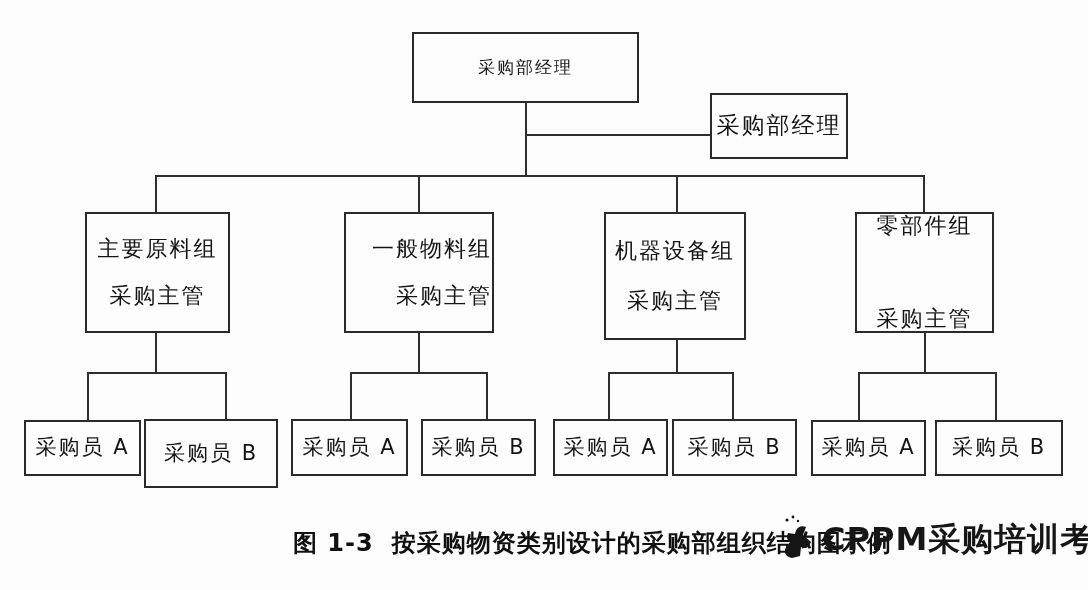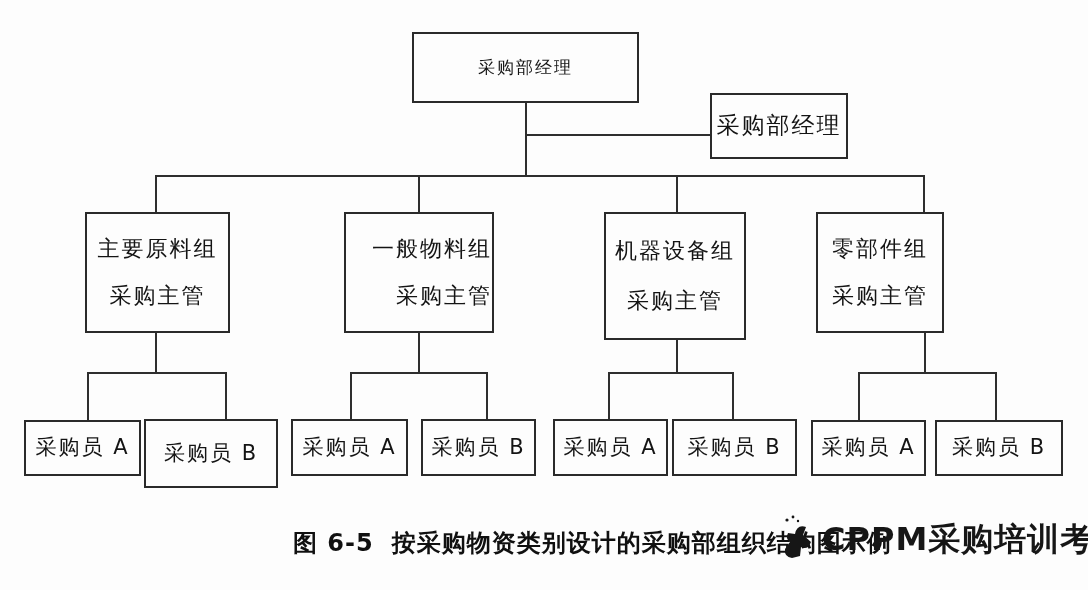--- a/index.html
+++ b/index.html
@@ -111,21 +111,21 @@
         <div class="node-line">采购主管</div>
       </div>
       <div class="node" style="left: 344px; top: 212px; width: 150px; height: 121px; font-size: 22px; align-items: flex-end;">
         <div class="node-line">一般物料组</div>
         <div class="node-line">采购主管</div>
       </div>
       <div class="node" style="left: 604px; top: 212px; width: 142px; height: 128px; font-size: 22px;">
         <div class="node-line">机器设备组</div>
         <div class="node-line">采购主管</div>
       </div>
-      <div class="node" style="left: 816px; top: 212px; width: 128px; height: 121px; font-size: 22px;">
+      <div class="node" style="left: 855px; top: 212px; width: 139px; height: 121px; font-size: 22px; justify-content: space-between;">
         <div class="node-line">零部件组</div>
         <div class="node-line">采购主管</div>
       </div>
       <div class="node" style="left: 24px; top: 420px; width: 117px; height: 56px; font-size: 21px;">
         <div class="node-line">采购员 A</div>
       </div>
       <div class="node" style="left: 144px; top: 419px; width: 134px; height: 69px; font-size: 21px;">
         <div class="node-line">采购员 B</div>
       </div>
       <div class="node" style="left: 291px; top: 419px; width: 117px; height: 57px; font-size: 21px;">
@@ -142,21 +142,21 @@
       </div>
       <div class="node" style="left: 811px; top: 420px; width: 115px; height: 56px; font-size: 21px;">
         <div class="node-line">采购员 A</div>
       </div>
       <div class="node" style="left: 935px; top: 420px; width: 128px; height: 56px; font-size: 21px;">
         <div class="node-line">采购员 B</div>
       </div>
     </div>
 
   <div class="caption">
-    <span class="fig-no">图 6-5</span><span>按采购物资类别设计的采购部组织结构图示例</span>
+    <span class="fig-no">图 1-3</span><span>按采购物资类别设计的采购部组织结构图示例</span>
   </div>
 
   <div class="watermark">
     <span class="logo">
       <svg width="42" height="50" viewBox="0 0 42 50" xmlns="http://www.w3.org/2000/svg">
         <circle cx="9" cy="8" r="1.6" fill="#161616"></circle>
         <circle cx="15" cy="5" r="1.4" fill="#161616"></circle>
         <circle cx="20" cy="9" r="1.2" fill="#161616"></circle>
         <path d="M14 46 Q6 45 7 37 L12 30 Q7 27 10 21 L17 22 Q19 12 28 15 L25 23 L33 30 Q30 38 23 35 L22 44 Z" fill="#161616"></path>
       </svg>

